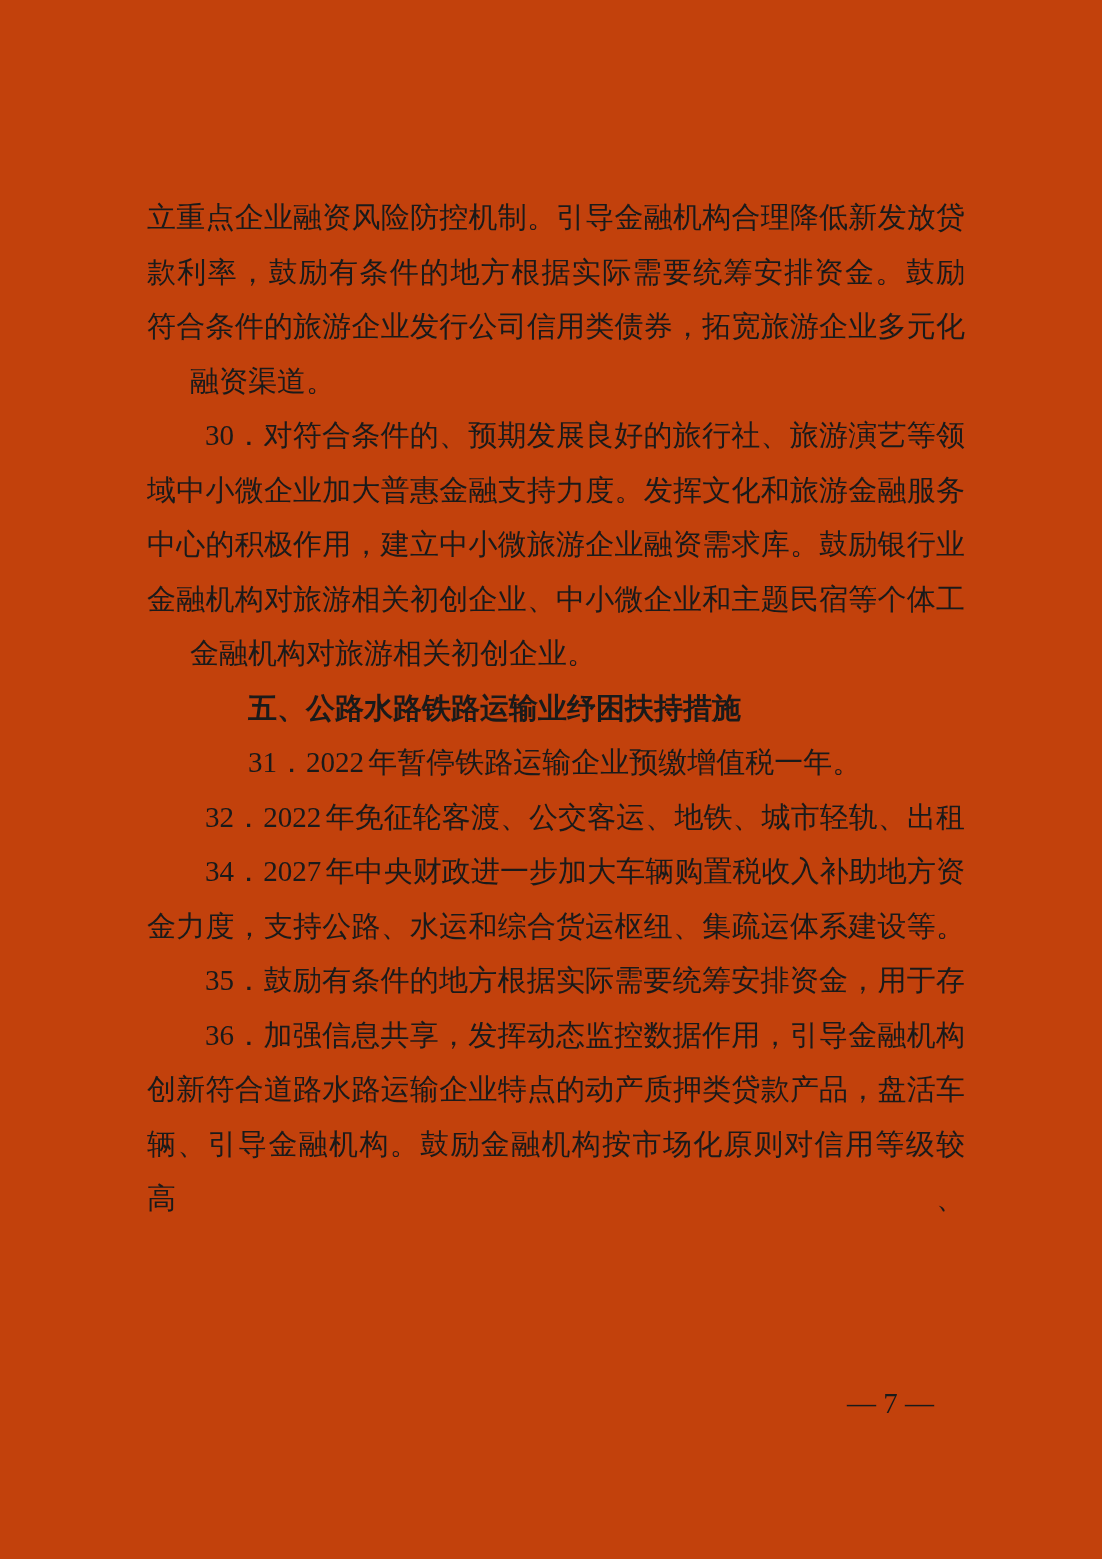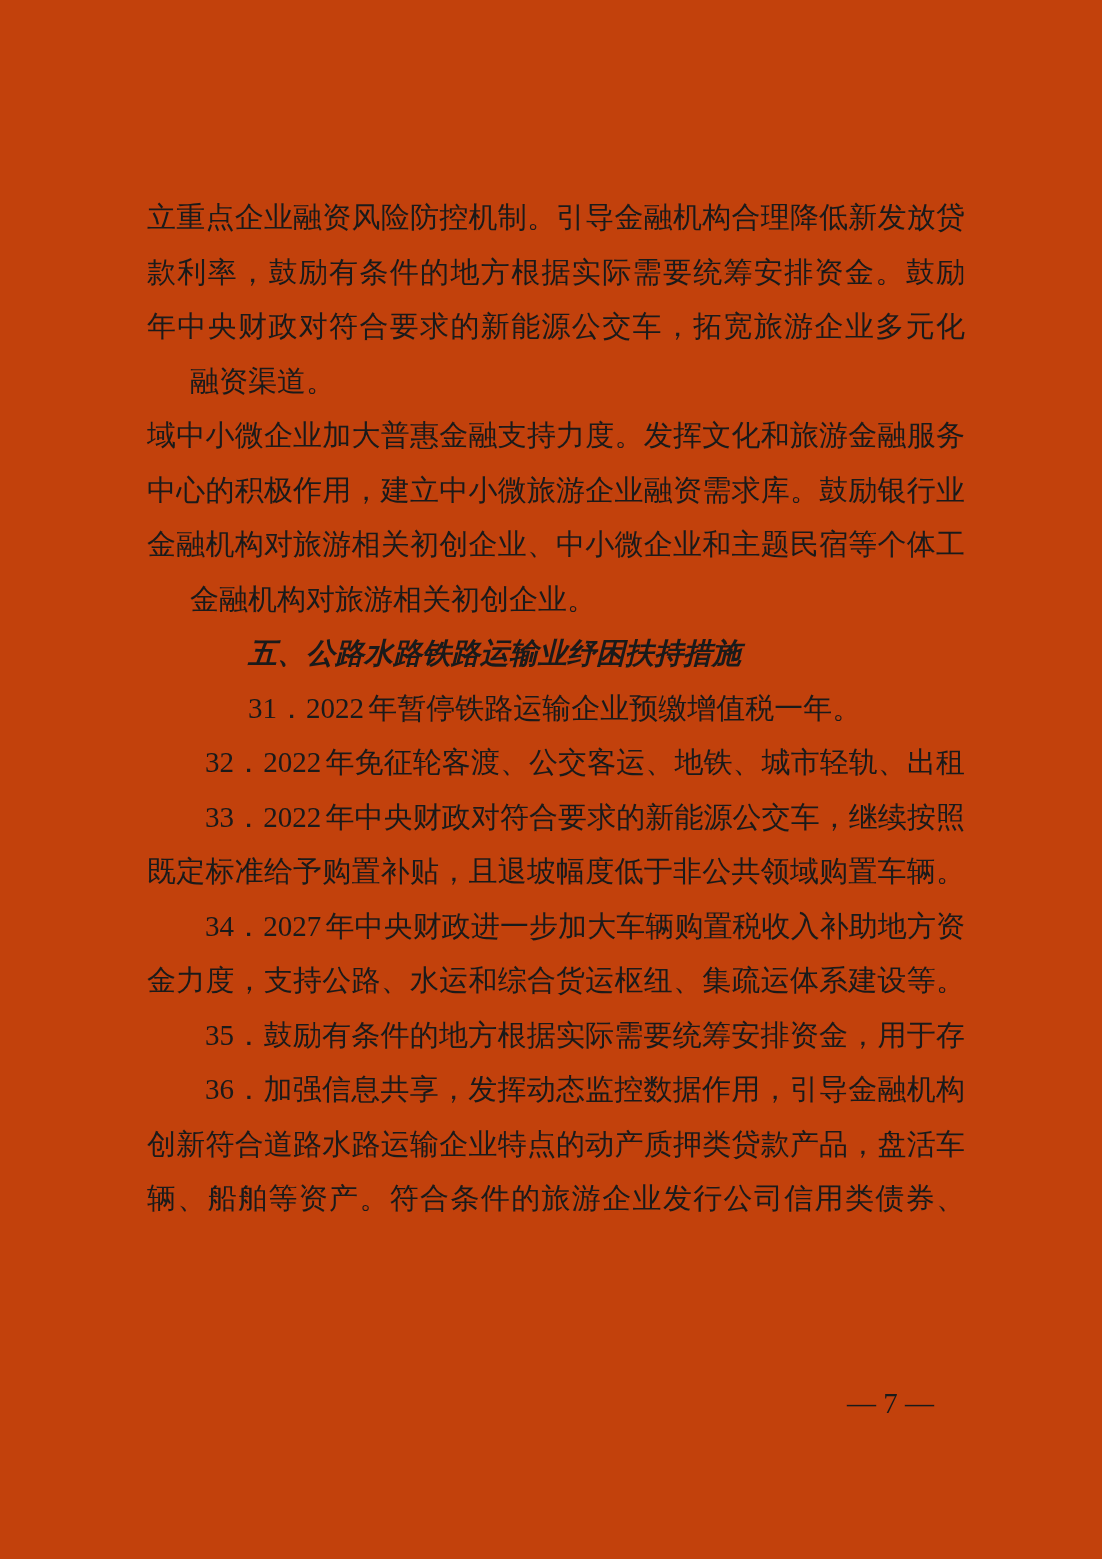--- a/index.html
+++ b/index.html
@@ -47,21 +47,20 @@
     margin-left: 43px;
   }
   
   .ind {
     text-indent: 2em;
   }
   
   p.heading .line {
     font-family: "Liberation Sans", "DejaVu Sans", sans-serif;
     font-weight: 700;
-    font-style: italic;
   }
   .page-number {
     position: absolute;
     left: 847px;
     top: 1388px;
     font-size: 29px;
     line-height: 30px;
     color: #1a1a1a;
     white-space: nowrap;
   }
@@ -69,60 +68,57 @@
 </head>
 <body>
 
 <div class="page">
 
   <div class="text-block">
 
     <p class="para">
       <span class="line jl">立重点企业融资风险防控机制。引导金融机构合理降低新发放贷</span>
       <span class="line jl">款利率，鼓励有条件的地方根据实际需要统筹安排资金。鼓励</span>
-      <span class="line jl">年中央财政对符合要求的新能源公交车，拓宽旅游企业多元化</span>
+      <span class="line jl">符合条件的旅游企业发行公司信用类债券，拓宽旅游企业多元化</span>
       <span class="line ll">融资渠道。</span>
     </p>
 
     <p class="para">
+      <span class="line jl ind">30．对符合条件的、预期发展良好的旅行社、旅游演艺等领</span>
       <span class="line jl">域中小微企业加大普惠金融支持力度。发挥文化和旅游金融服务</span>
       <span class="line jl">中心的积极作用，建立中小微旅游企业融资需求库。鼓励银行业</span>
       <span class="line jl">金融机构对旅游相关初创企业、中小微企业和主题民宿等个体工</span>
       <span class="line ll">金融机构对旅游相关初创企业。</span>
     </p>
 
     <p class="para heading">
       <span class="line ll ind">五、公路水路铁路运输业纾困扶持措施</span>
     </p>
 
     <p class="para">
       <span class="line ll ind">31．2022 年暂停铁路运输企业预缴增值税一年。</span>
     </p>
 
     <p class="para">
       <span class="line jl ind">32．2022 年免征轮客渡、公交客运、地铁、城市轻轨、出租</span>
     </p>
 
-    <p class="para">
-      <span class="line jl ind">33．2022 年中央财政对符合要求的新能源公交车，继续按照</span>
-      <span class="line jl">既定标准给予购置补贴，且退坡幅度低于非公共领域购置车辆。</span>
-    </p>
 
     <p class="para">
       <span class="line jl ind">34．2027 年中央财政进一步加大车辆购置税收入补助地方资</span>
       <span class="line jl">金力度，支持公路、水运和综合货运枢纽、集疏运体系建设等。</span>
     </p>
 
     <p class="para">
       <span class="line jl ind">35．鼓励有条件的地方根据实际需要统筹安排资金，用于存</span>
     </p>
 
     <p class="para">
       <span class="line jl ind">36．加强信息共享，发挥动态监控数据作用，引导金融机构</span>
       <span class="line jl">创新符合道路水路运输企业特点的动产质押类贷款产品，盘活车</span>
-      <span class="line jl">辆、船舶等资产。符合条件的旅游企业发行公司信用类债券、</span>
+      <span class="line jl">辆、引导金融机构。鼓励金融机构按市场化原则对信用等级较高、</span>
     </p>
 
   </div>
 
   <div class="page-number">— 7 —</div>
 
 </div>
 
 </body></html>

